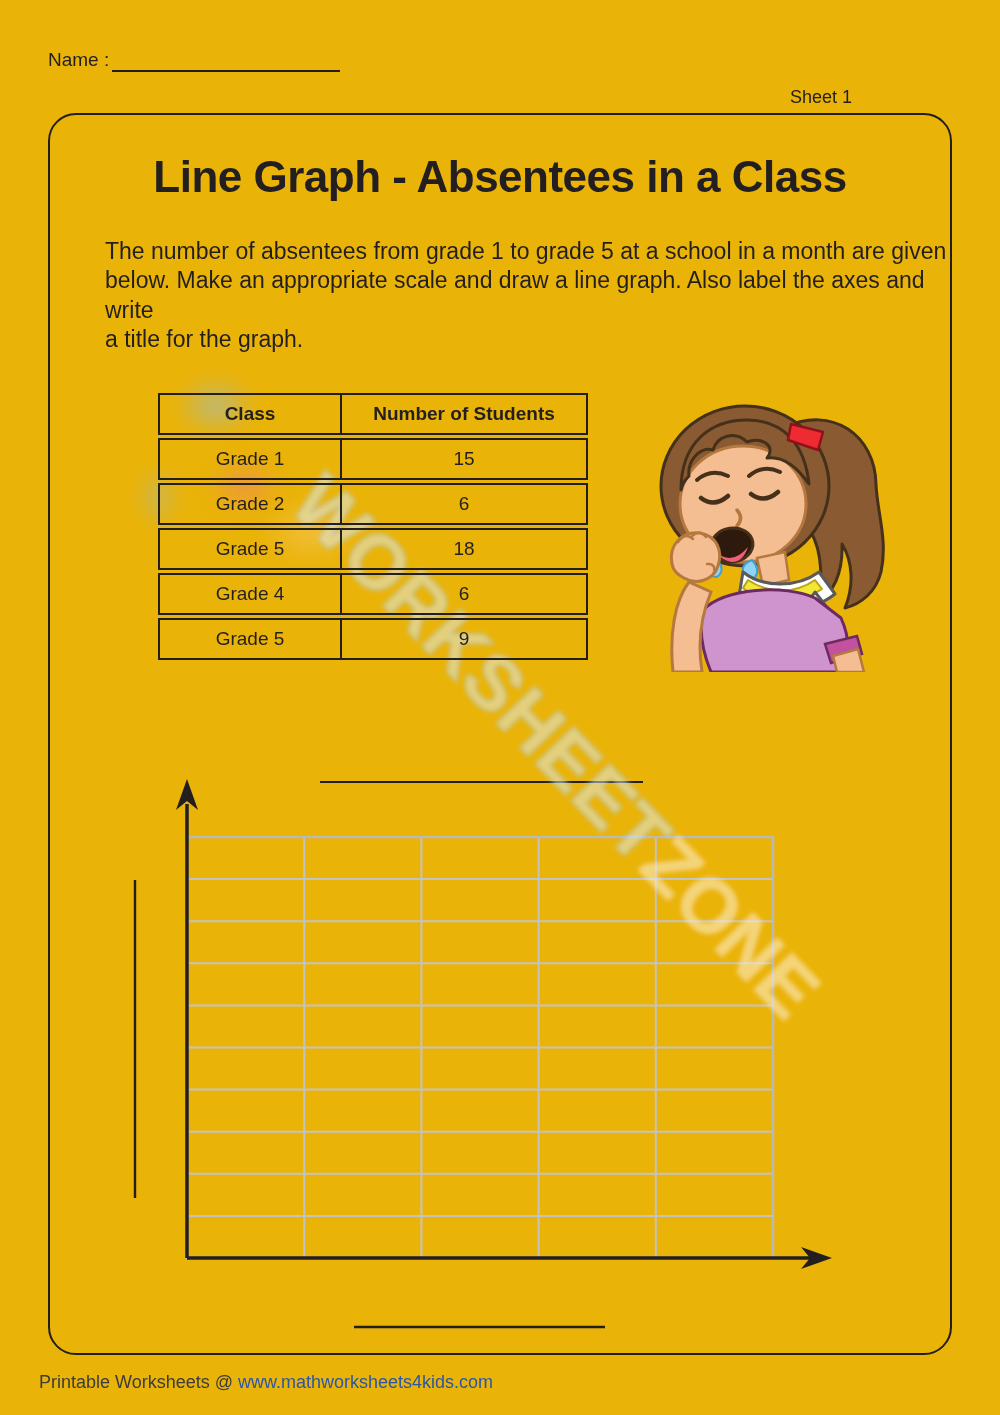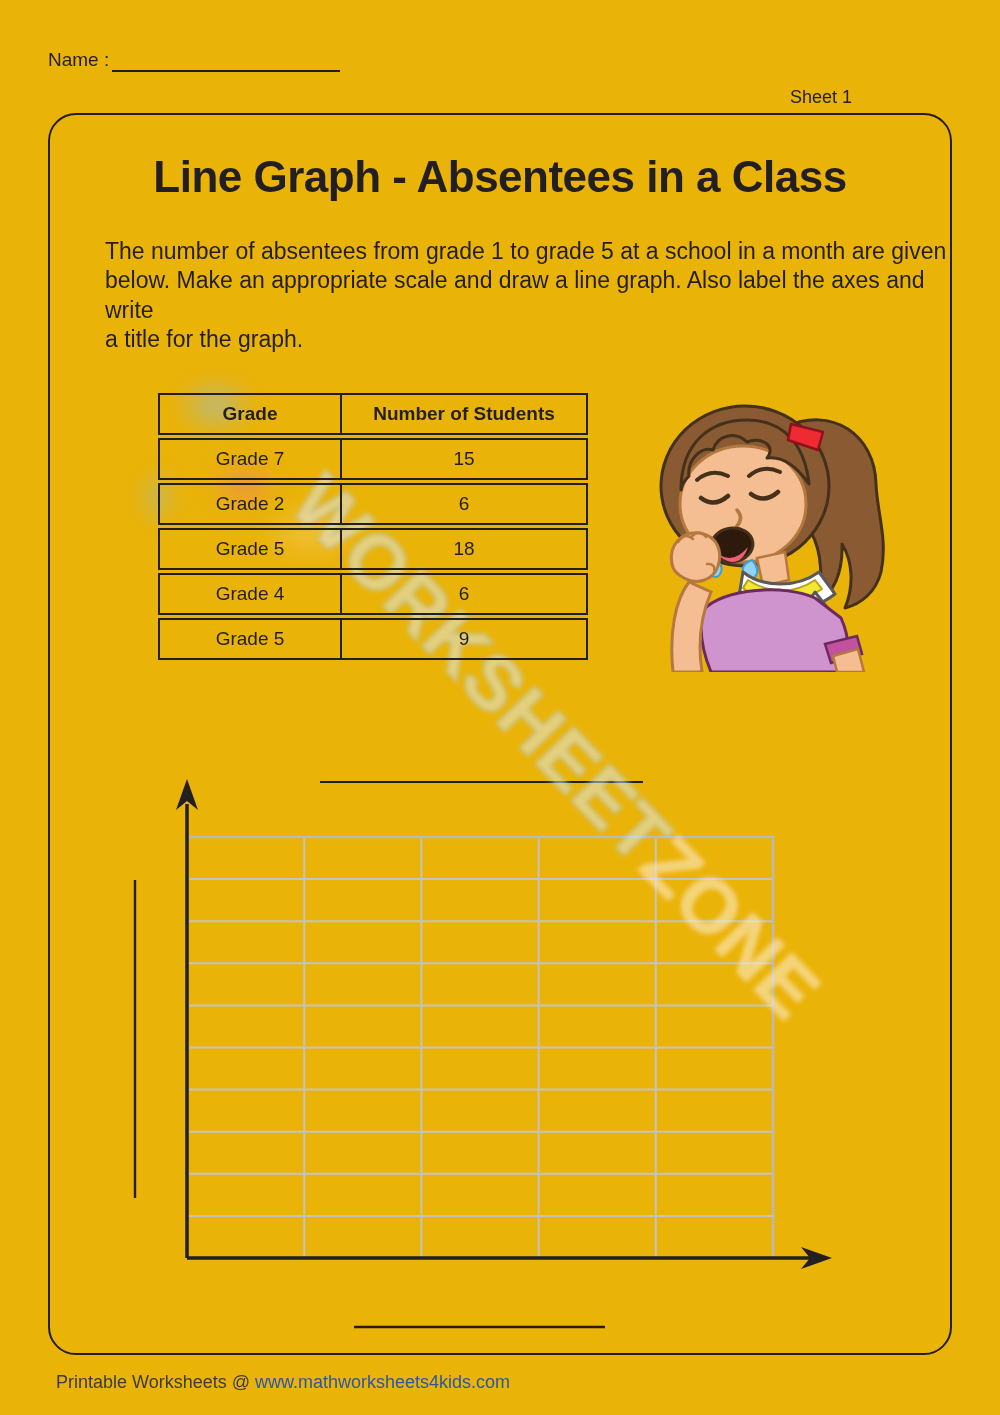--- a/index.html
+++ b/index.html
@@ -38,21 +38,21 @@
   table.data th:first-child,table.data td:first-child{width:168px;border-right-width:1px;}
   table.data th:last-child,table.data td:last-child{width:232px;border-left-width:1px;}
 
   
   .girl{left:645px;top:394px;width:245px;height:278px;}
 
   
   .graph{left:120px;top:770px;width:730px;height:570px;}
 
   
-  .footer{left:56px;top:1372px;font-size:18px;color:#3c3c3c;text-align:center;}
+  .footer{left:39px;top:1372px;font-size:18px;color:#3c3c3c;text-align:center;}
   .footer a{color:#2c57a8;text-decoration:none;}
 
   
   .wm-text{
     left:338px;top:458px;transform:rotate(46deg);transform-origin:left top;
     white-space:nowrap;font-size:76px;font-weight:bold;letter-spacing:1px;
     filter:blur(2px);opacity:.85;z-index:1;pointer-events:none;
   }
   .wm-blue{color:rgba(226,240,251,.55);-webkit-text-stroke:2.5px rgba(164,203,238,.55);}
   .wm-orange{color:rgba(254,245,229,.6);-webkit-text-stroke:2.5px rgba(247,216,163,.55);}
@@ -90,27 +90,27 @@
   <div class="abs instructions z2">
     <div>The number of absentees from grade 1 to grade 5 at a school in a month are given</div>
     <div>below. Make an appropriate scale and draw a line graph. Also label the axes and write</div>
     <div>a title for the graph.</div>
   </div>
 
   <div class="abs data-table-wrap z2">
     <table class="data">
       <thead>
         <tr>
-          <th>Grade</th>
+          <th>Class</th>
           <th>Number of Students</th>
         </tr>
       </thead>
       <tbody>
         <tr>
-          <td>Grade 7</td>
+          <td>Grade 1</td>
           <td>15</td>
         </tr>
         <tr>
           <td>Grade 2</td>
           <td>6</td>
         </tr>
         <tr>
           <td>Grade 5</td>
           <td>18</td>
         </tr>

